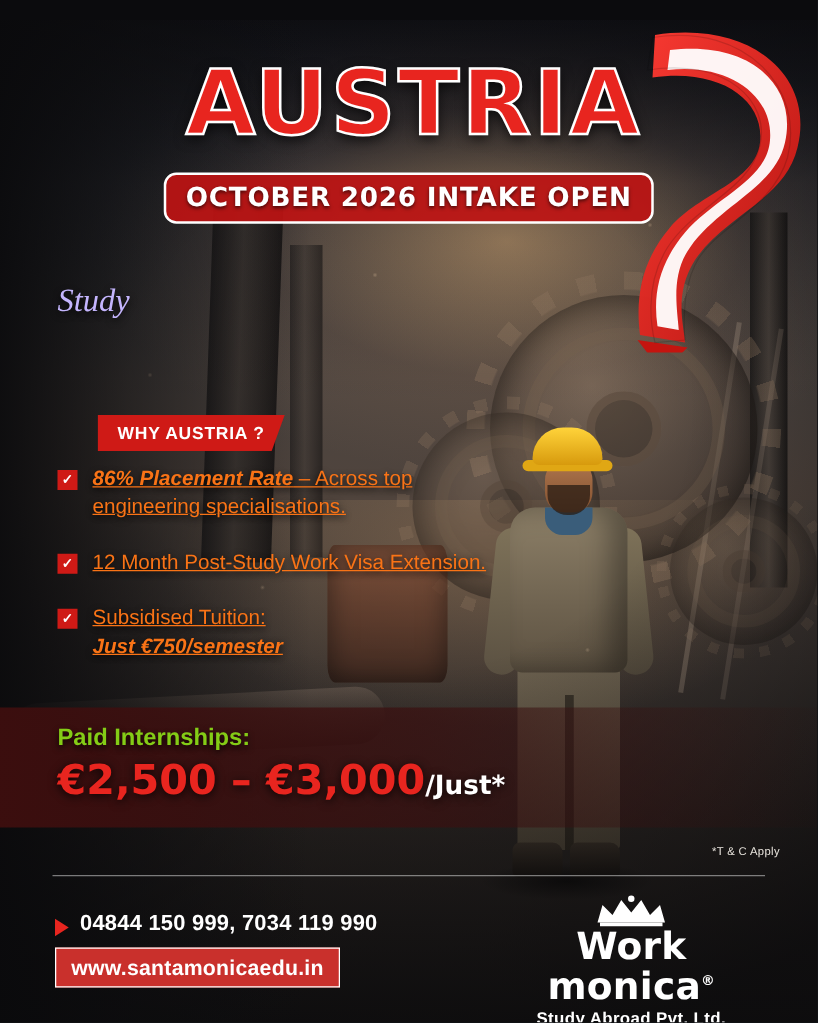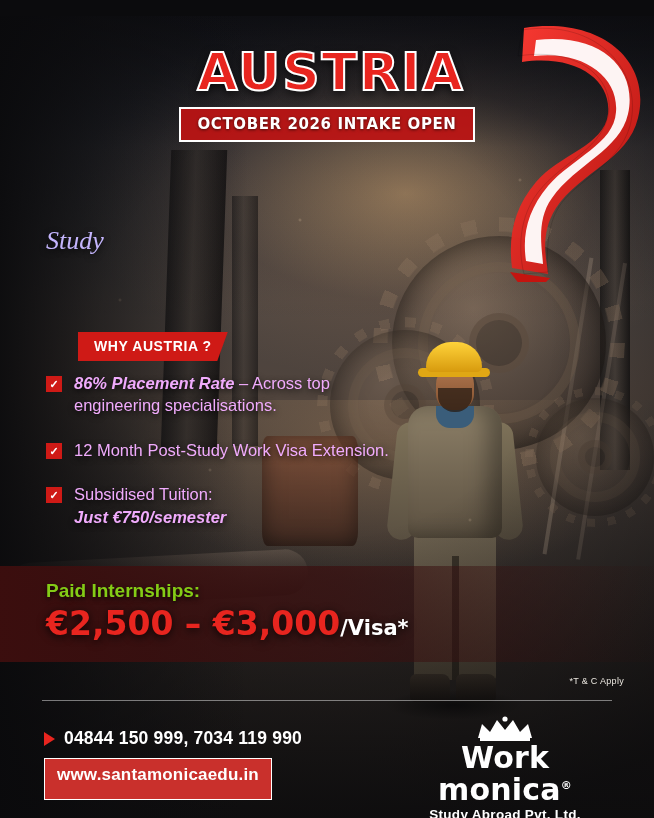--- a/index.html
+++ b/index.html
@@ -162,39 +162,39 @@
 
   
   .ribbon { position:absolute; left: 452px; top: 22px; width: 200px; height: 260px; }
   .ribbon svg { display:block; }
 
   
   .headline-wrap { position:absolute; left: 0; top: 46px; width: 654px; text-align:center; }
   .headline {
     font-family: "DejaVu Sans", sans-serif;
     font-weight: 900;
-    font-size: 52px;
+    font-size: 72px;
     letter-spacing: 2px;
     line-height: 1;
     color: #e8251f;
     -webkit-text-stroke: 2px #ffffff;
     text-shadow: 0 3px 10px rgba(0,0,0,0.75);
     padding-left: 8px;
   }
   .intake-badge {
     display:inline-block;
-    margin-top: 9px;
+    margin-top: 20px;
     padding: 6px 16px 7px;
     border: 2px solid #ffffff;
-    border-radius: 0;
+    border-radius: 10px;
     background: rgba(190,20,20,0.92);
     color:#fff;
     font-family: "DejaVu Sans", sans-serif;
     font-weight: 800;
-    font-size: 15px;
+    font-size: 21px;
     letter-spacing: 0.6px;
     text-shadow: 0 1px 3px rgba(0,0,0,.6);
   }
 
   
   .study {
     position:absolute; left: 46px; top: 226px;
     font-family: "Liberation Serif", serif;
     font-style: italic;
     font-size: 26px;
@@ -228,24 +228,25 @@
   .bullet { display:flex; gap: 12px; margin-bottom: 22px; }
   .tick {
     flex: 0 0 auto;
     width: 16px; height: 16px; margin-top: 4px;
     background: #cf1a16;
     color:#fff;
     font-size: 11px; line-height: 16px; text-align:center;
     font-weight: 700;
   }
   .btext {
-    color:#f0abfc;
+    color:#f97316;
     font-size: 16.5px;
     line-height: 1.36;
     text-shadow: 0 2px 6px rgba(0,0,0,.85);
+    text-decoration: underline;
   }
   .btext .em { font-style: italic; font-weight: 700; }
   .btext .em2 { font-style: italic; font-weight: 700; }
 
   
   .band {
     position:absolute; left: 0; top: 566px; width: 654px; height: 96px;
     background: linear-gradient(90deg, rgba(62,14,14,0.94) 0%, rgba(58,16,16,0.72) 52%, rgba(40,18,16,0.10) 100%);
   }
   .band-title {
@@ -269,33 +270,33 @@
     position:absolute; right: 30px; top: 676px;
     color:#e9e5de; font-size: 9px; letter-spacing:.3px;
   }
 
   .divider {
     position:absolute; left: 42px; top: 700px; width: 570px; height: 1px;
     background: rgba(255,255,255,0.45);
   }
 
   
-  .phone-row { position:absolute; left: 44px; top: 728px; display:flex; align-items:center; gap: 9px; }
+  .phone-row { position:absolute; left: 44px; top: 728px; display:flex; align-items:flex-end; gap: 9px; }
   .tri {
     width: 0; height: 0;
     border-left: 11px solid #e8251f;
     border-top: 7px solid transparent;
     border-bottom: 7px solid transparent;
   }
   .phone {
     color:#ffffff; font-size: 17.5px; font-weight: 700; letter-spacing:.2px;
   }
   .url-badge {
     position:absolute; left: 44px; top: 758px;
-    padding: 6px 12px 14px;
+    padding: 6px 12px 4px;
     background:#c9302c;
     border: 1px solid #ffffff;
     color:#ffffff;
     font-size: 17px;
     font-weight: 600;
     letter-spacing: .2px;
   }
 
   .logo { position:absolute; right: 34px; top: 716px; width: 230px; text-align:center; }
   .crown { height: 26px; position:relative; }
@@ -400,21 +401,21 @@
 
     <div class="bullet">
       <span class="tick">✓</span>
       <span class="btext"><span>Subsidised Tuition:</span><br><span class="em2">Just €750/semester</span></span>
     </div>
 
   </div>
 
   <div class="band"></div>
   <div class="band-title">Paid Internships:</div>
-  <div class="band-amount"><span>€2,500 – €3,000</span><span class="month">/Visa*</span></div>
+  <div class="band-amount"><span>€2,500 – €3,000</span><span class="month">/Just*</span></div>
   <div class="tc">*T &amp; C Apply</div>
 
   <div class="divider"></div>
 
   <div class="phone-row">
     <span class="tri"></span>
     <span class="phone">04844 150 999, 7034 119 990</span>
   </div>
 
   <div class="url-badge">www.santamonicaedu.in</div>

